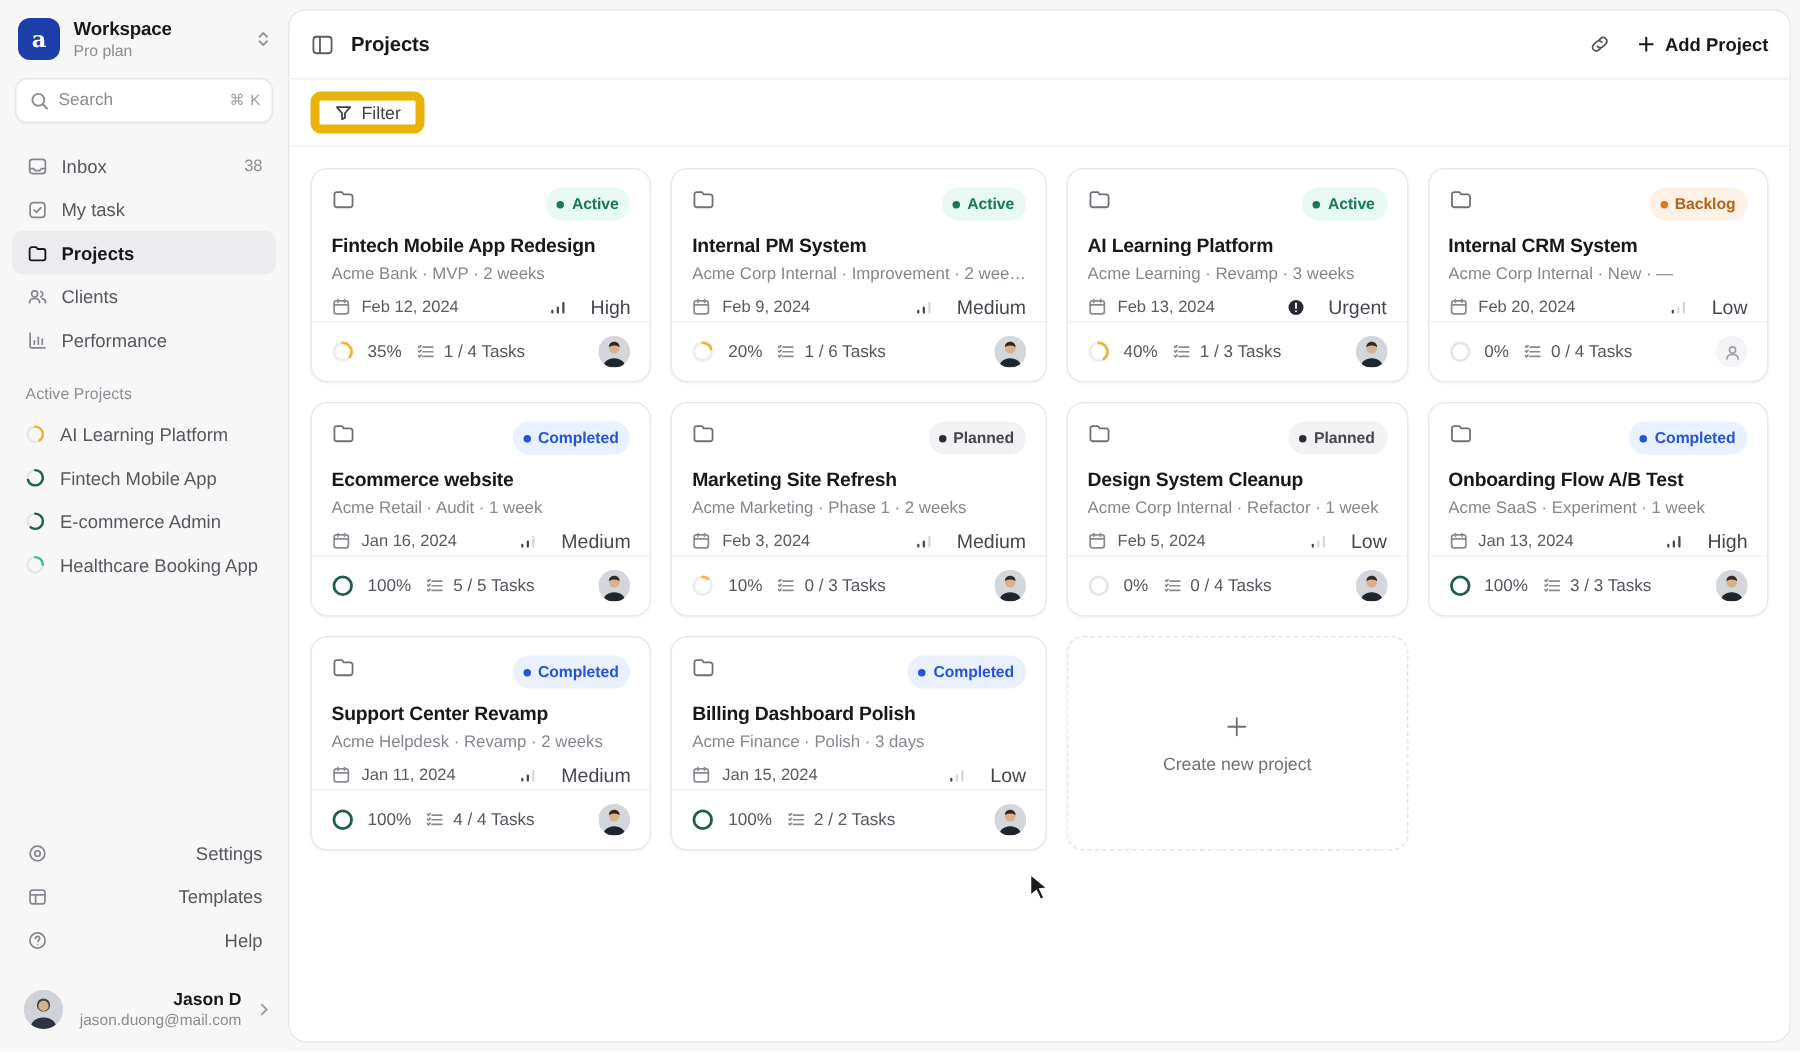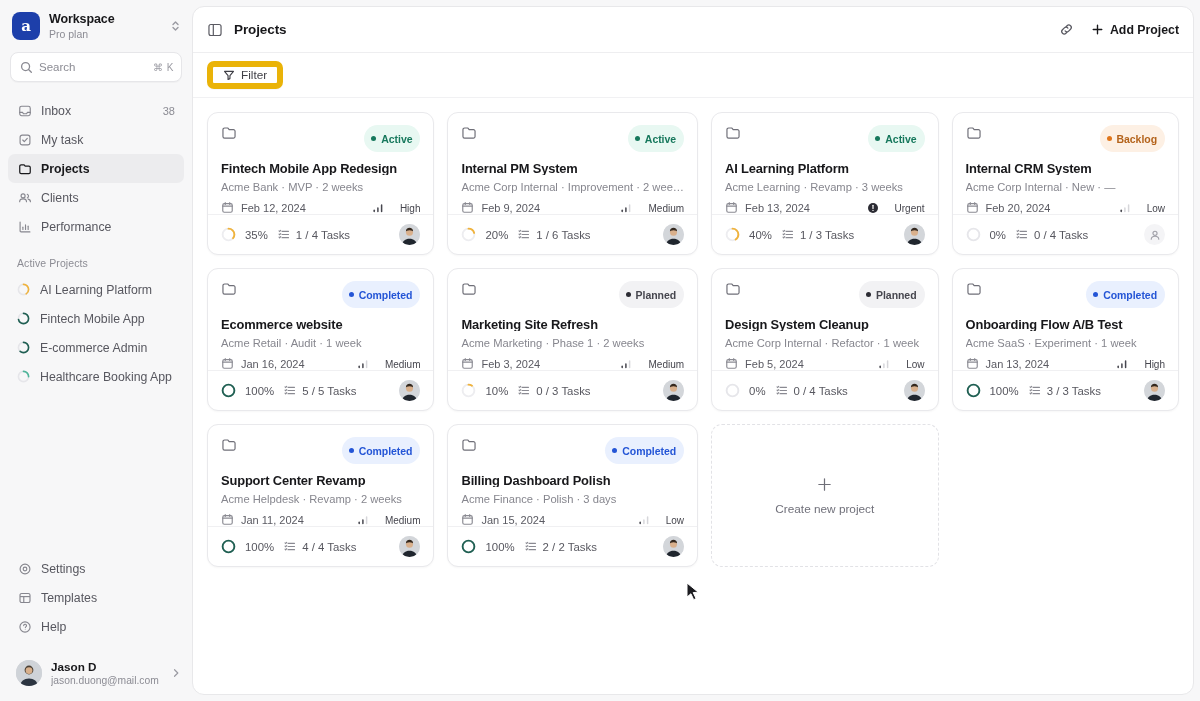--- a/index.html
+++ b/index.html
@@ -72,21 +72,21 @@
     font-size: 10.5px; color: #8c8c94; padding: 16px 17px 6px 17px;
     letter-spacing: 0.1px;
   }
   .proj-item {
     height: 29px; display: flex; align-items: center; gap: 10px;
     padding: 0 9px; margin: 0 8px; border-radius: 7px;
     font-size: 12.3px; color: #57575f;
   }
   .ring { flex: 0 0 13px; width:13px; height:13px; display:block; }
 
-  .sidebar-bottom { margin-top: auto; padding-bottom: 6px; }
+  .sidebar-bottom { margin-top: auto; padding-bottom: 6px; text-align: right; }
   .user-row {
     display: flex; align-items: center; gap: 9px;
     padding: 10px 10px 8px 16px; margin-top: 8px;
   }
   .avatar-lg {
     width: 26px; height: 26px; border-radius: 50%;
     flex: 0 0 26px; overflow: hidden; background: #d4d4d8;
     position: relative;
   }
   .user-text { flex:1 1 auto; min-width:0; line-height:1.2; }
@@ -163,21 +163,21 @@
     padding: 12px 13px 0 13px;
     height: 143px;
     display: flex; flex-direction: column;
     box-shadow: 0 1px 2px rgba(16,16,20,0.035);
   }
   .card-top { display:flex; align-items:flex-start; }
   .folder-icon { color:#6f6f78; display:flex; }
   .badge {
     margin-left:auto;
     display:inline-flex; align-items:center; gap: 5px;
-    height: 27px; border-radius: 999px;
+    height: 22px; border-radius: 999px;
     padding: 0 8px 0 7px;
     font-size: 10.5px; font-weight: 600;
     letter-spacing:-0.05px; white-space: nowrap;
   }
   .badge .dot { width:5px; height:5px; border-radius:50%; display:block; }
   .badge.active   { background:#e8f8f2; color:#16785c; }
   .badge.backlog  { background:#fdf0e4; color:#b4631b; }
   .badge.completed{ background:#e9f0fe; color:#2455d6; }
   .badge.planned  { background:#f2f2f4; color:#46464e; }
 
@@ -188,22 +188,22 @@
   }
   .card-meta {
     font-size: 11.2px; color: #86868e; margin-top: 6px;
     white-space: nowrap; overflow: hidden; text-overflow: ellipsis;
   }
   .card-mid {
     display:flex; align-items:center; margin-top: 8px;
   }
   .card-date { display:flex; align-items:flex-end; gap:7px; font-size:11px; color:#5a5a62; }
   .cal-icon { color:#8a8a92; display:flex; }
-  .card-prio { margin-left:auto; display:flex; align-items:flex-end; gap:16px;
-    font-size: 10px; color:#46464e; }
+  .card-prio { margin-left:auto; display:flex; align-items:center; gap:16px;
+    font-size: 13px; color:#46464e; }
 
   .card-foot {
     margin-top: auto;
     border-top: 1px solid #f0f0f2;
     height: 40px; flex: 0 0 40px;
     margin-left: -13px; margin-right: -13px;
     padding: 0 13px;
     display:flex; align-items:center; gap: 9px;
   }
   .pct { font-size: 11.4px; color:#57575f; }

